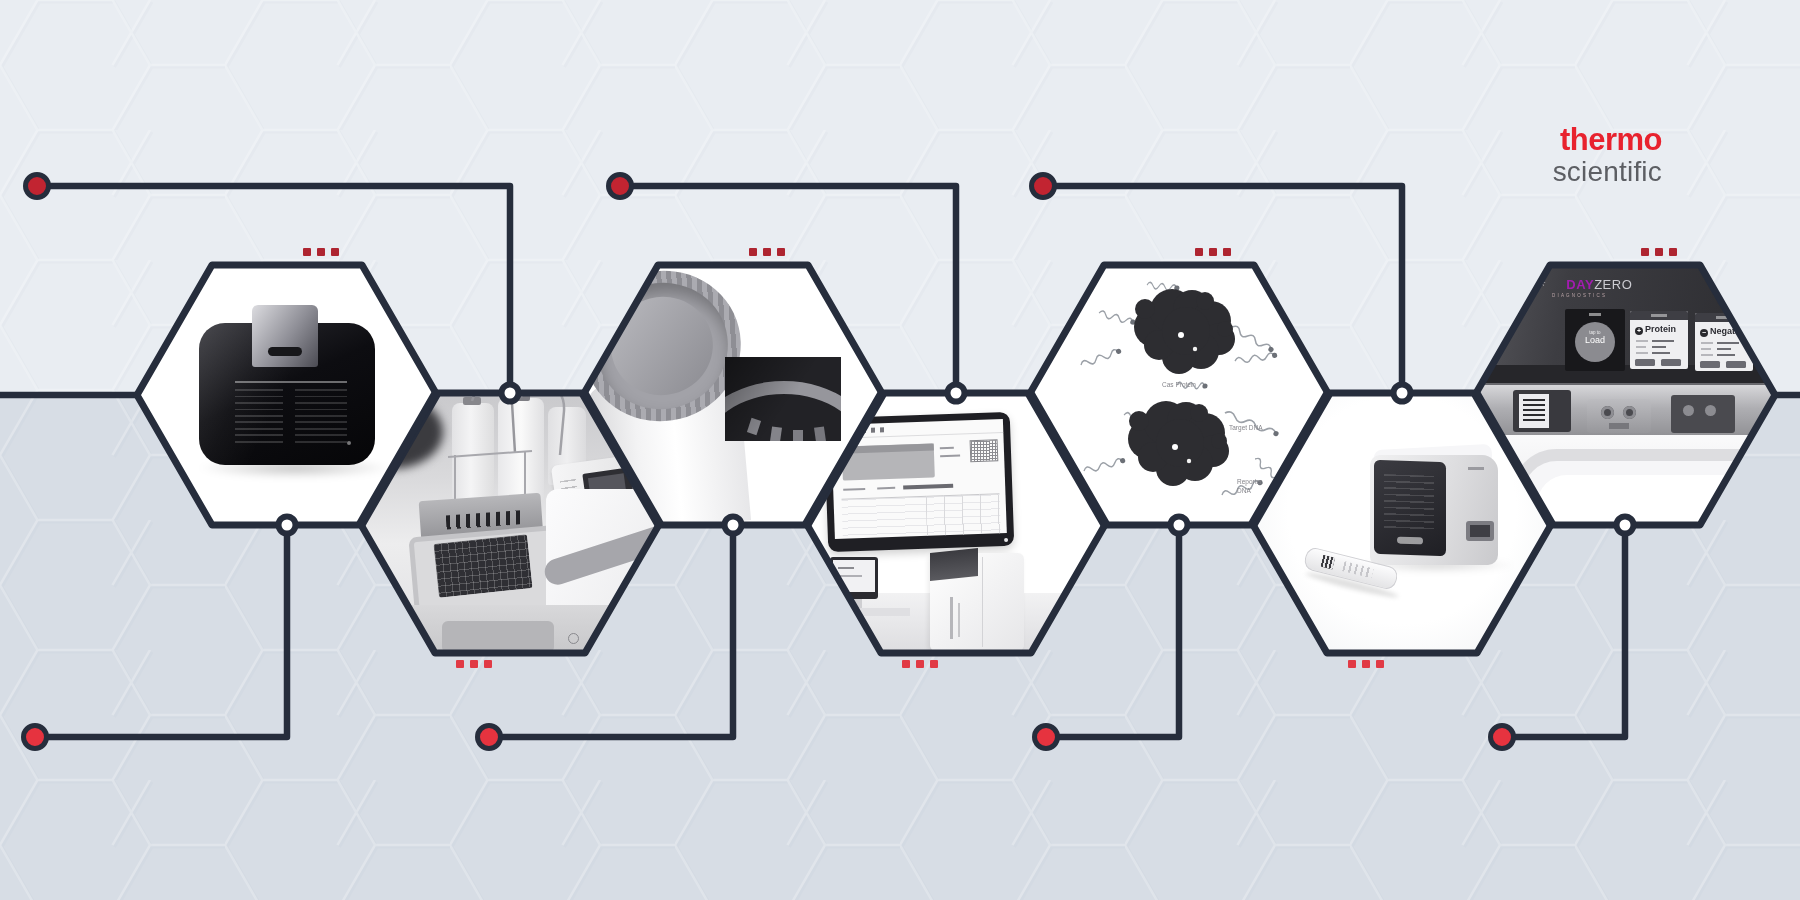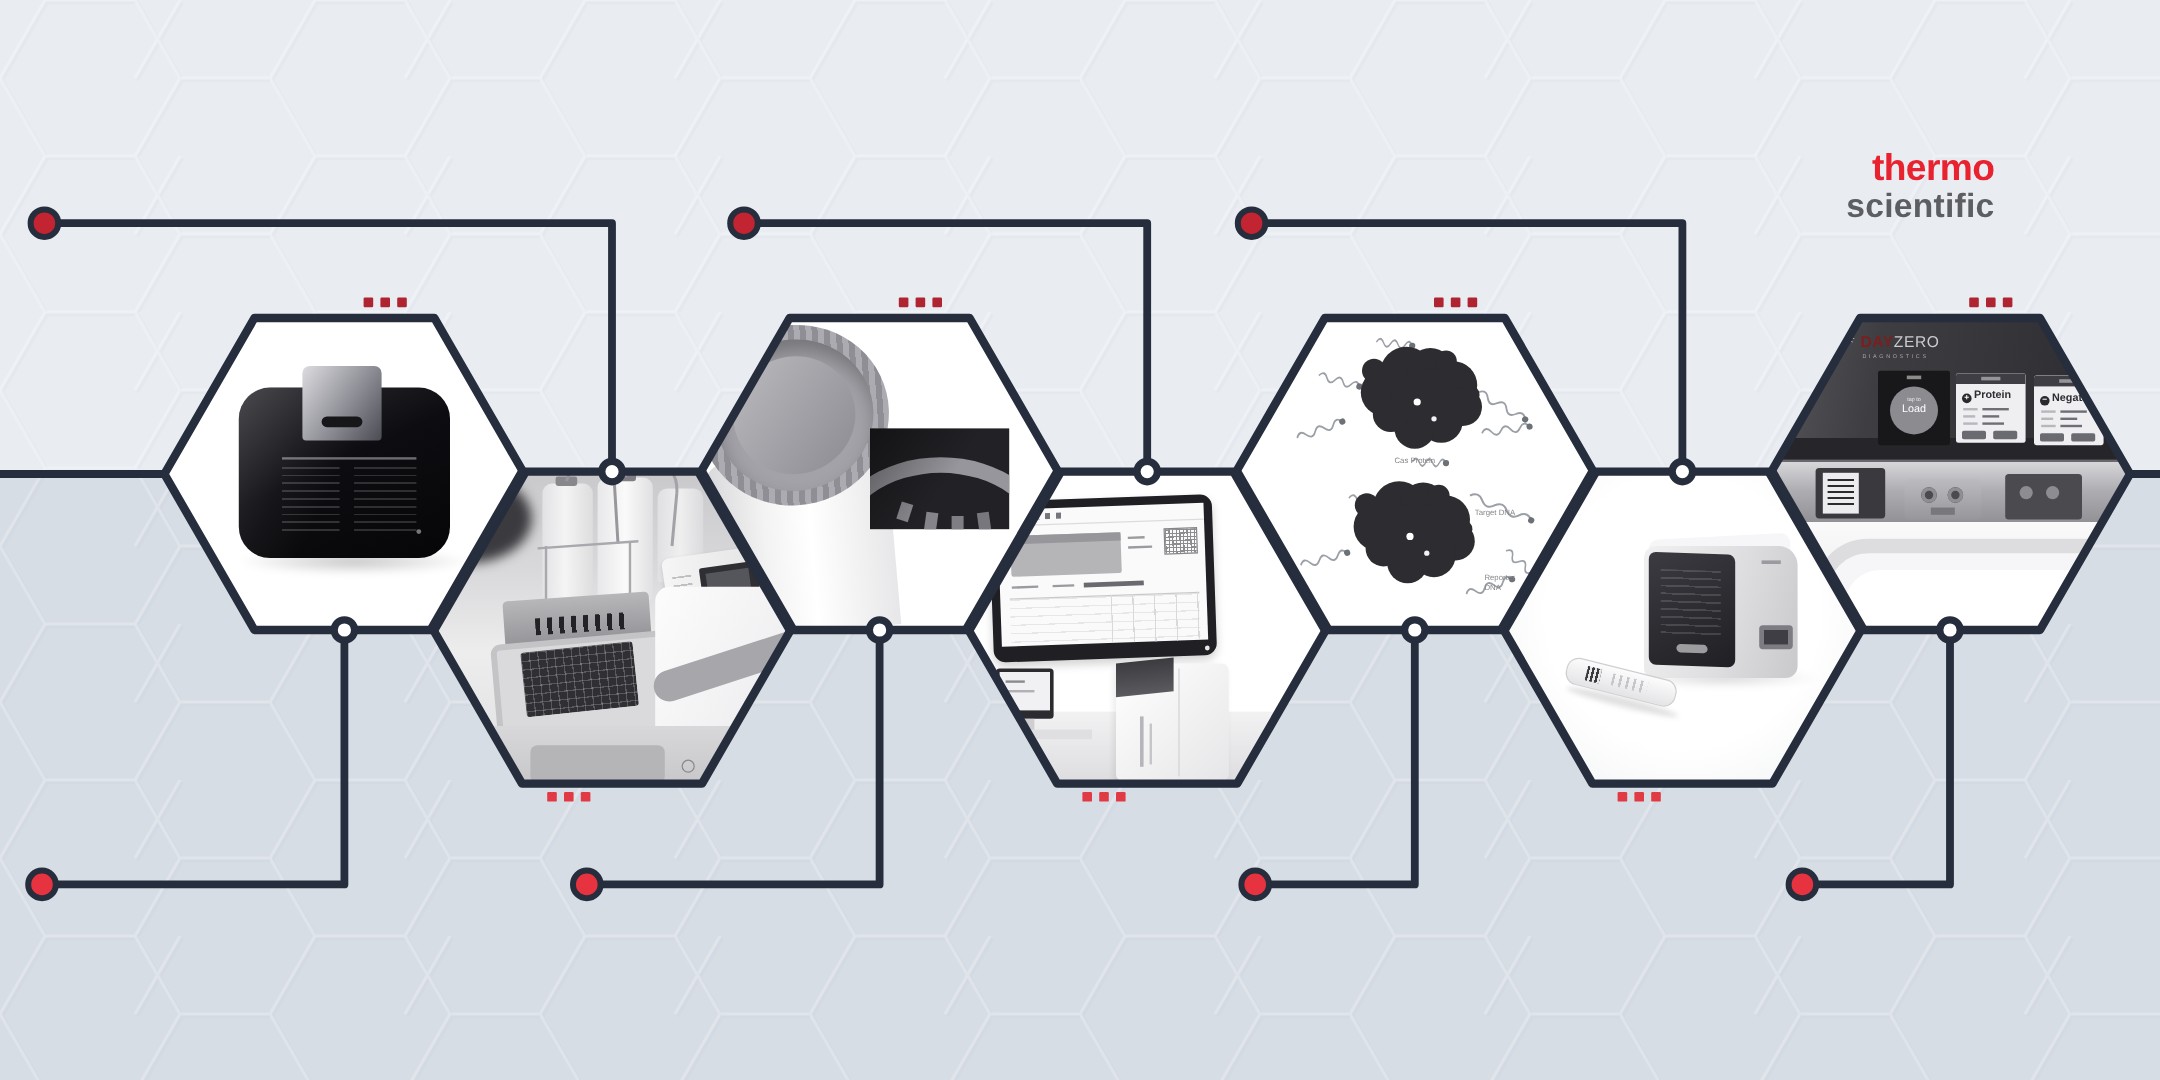--- a/index.html
+++ b/index.html
@@ -6,21 +6,21 @@
   .stage{position:relative;width:1800px;height:900px;overflow:hidden;
          font-family:"Liberation Sans",sans-serif;background:#e9edf2;}
   .bg-half{position:absolute;left:0;width:1800px;}
   .watermark{position:absolute;left:0;top:0;}
   .overlay{position:absolute;left:0;top:0;pointer-events:none;}
   .hex{position:absolute;width:300px;height:260px;background:#fff;overflow:hidden;
        clip-path:polygon(0 50%,25% 0,75% 0,100% 50%,75% 100%,25% 100%);}
   .a{position:absolute;}
   .logo{position:absolute;top:124px;right:138px;text-align:right;line-height:1;}
   .logo .w1{display:block;font-size:31px;font-weight:700;letter-spacing:-0.5px;}
-  .logo .w2{display:block;font-size:28px;font-weight:700;margin-top:3px;letter-spacing:0.2px;}
+  .logo .w2{display:block;font-size:28px;font-weight:400;margin-top:3px;letter-spacing:0.2px;}
   
   .rows-light{background:repeating-linear-gradient(to bottom,rgba(255,255,255,.30) 0 1.5px,transparent 1.5px 6.5px);}
   .rows-dark{background:repeating-linear-gradient(to bottom,rgba(90,90,96,.55) 0 1.5px,transparent 1.5px 7px);}
   .grid-dark{background:
      repeating-linear-gradient(90deg,rgba(255,255,255,.20) 0 1px,transparent 1px 7px),
      repeating-linear-gradient(rgba(255,255,255,.20) 0 1px,transparent 1px 7px);}
   .tinybar{position:absolute;background:#9a9aa0;height:2px;}
   .dz-card{position:absolute;width:58px;height:58px;background:#efeff1;border-radius:2px;overflow:hidden;}
   .dz-card .hd{position:absolute;left:0;top:0;width:100%;height:9px;background:#3e3e44;}
   .dz-card .hd i{position:absolute;left:50%;top:3px;width:16px;height:2.5px;margin-left:-8px;background:rgba(255,255,255,.45);}
@@ -250,21 +250,21 @@
       <div class="a" style="left:16px;top:4px;width:12px;height:12px;background:repeating-linear-gradient(90deg,#3a3a3f 0 2px,#e8e8ea 2px 4px),repeating-linear-gradient(#3a3a3f 0 2px,transparent 2px 4px);"></div>
       <div class="a" style="left:38px;top:5px;width:30px;height:10px;background:repeating-linear-gradient(90deg,#c7c7cb 0 2px,transparent 2px 6px);"></div>
     </div>
   </div>
 
   <div class="hex" id="hex7" style="left:1475px;top:265px;">
     <div class="a" style="left:0;top:0;width:300px;height:118px;background:linear-gradient(100deg,#57575c 0%,#3d3d42 30%,#2b2b2f 100%);"></div>
     <div class="a" style="left:0;top:100px;width:300px;height:20px;background:#26262a;"></div>
     <div class="a" style="left:60px;top:10px;height:22px;white-space:nowrap;">
       <span style="font-size:13px;color:#cfcfd5;vertical-align:2px;">✳</span>
-      <span style="font-size:13px;font-weight:700;color:#7f1d1d;letter-spacing:.5px;">DAY</span><span style="font-size:13px;font-weight:300;color:#cbcbd1;letter-spacing:.5px;">ZERO</span>
+      <span style="font-size:13px;font-weight:700;color:#a21caf;letter-spacing:.5px;margin-left:16px;">DAY</span><span style="font-size:13px;font-weight:300;color:#cbcbd1;letter-spacing:.5px;">ZERO</span>
       <div style="margin-left:17px;font-size:4.5px;letter-spacing:2.2px;color:#b9a3a6;">DIAGNOSTICS</div>
     </div>
     <div class="a" style="left:90px;top:44px;width:60px;height:62px;background:#18181b;border-radius:2px;">
       <div class="a" style="left:50%;top:4px;width:12px;height:2.5px;margin-left:-6px;background:rgba(255,255,255,.5);"></div>
       <div class="a" style="left:10px;top:13px;width:40px;height:40px;border-radius:50%;background:#8b8b90;text-align:center;">
         <div style="margin-top:8px;font-size:4.5px;color:rgba(255,255,255,.85);">tap to</div>
         <div style="font-size:9px;color:#ffffff;">Load</div>
       </div>
     </div>
     <div class="dz-card" style="left:155px;top:46px;">

